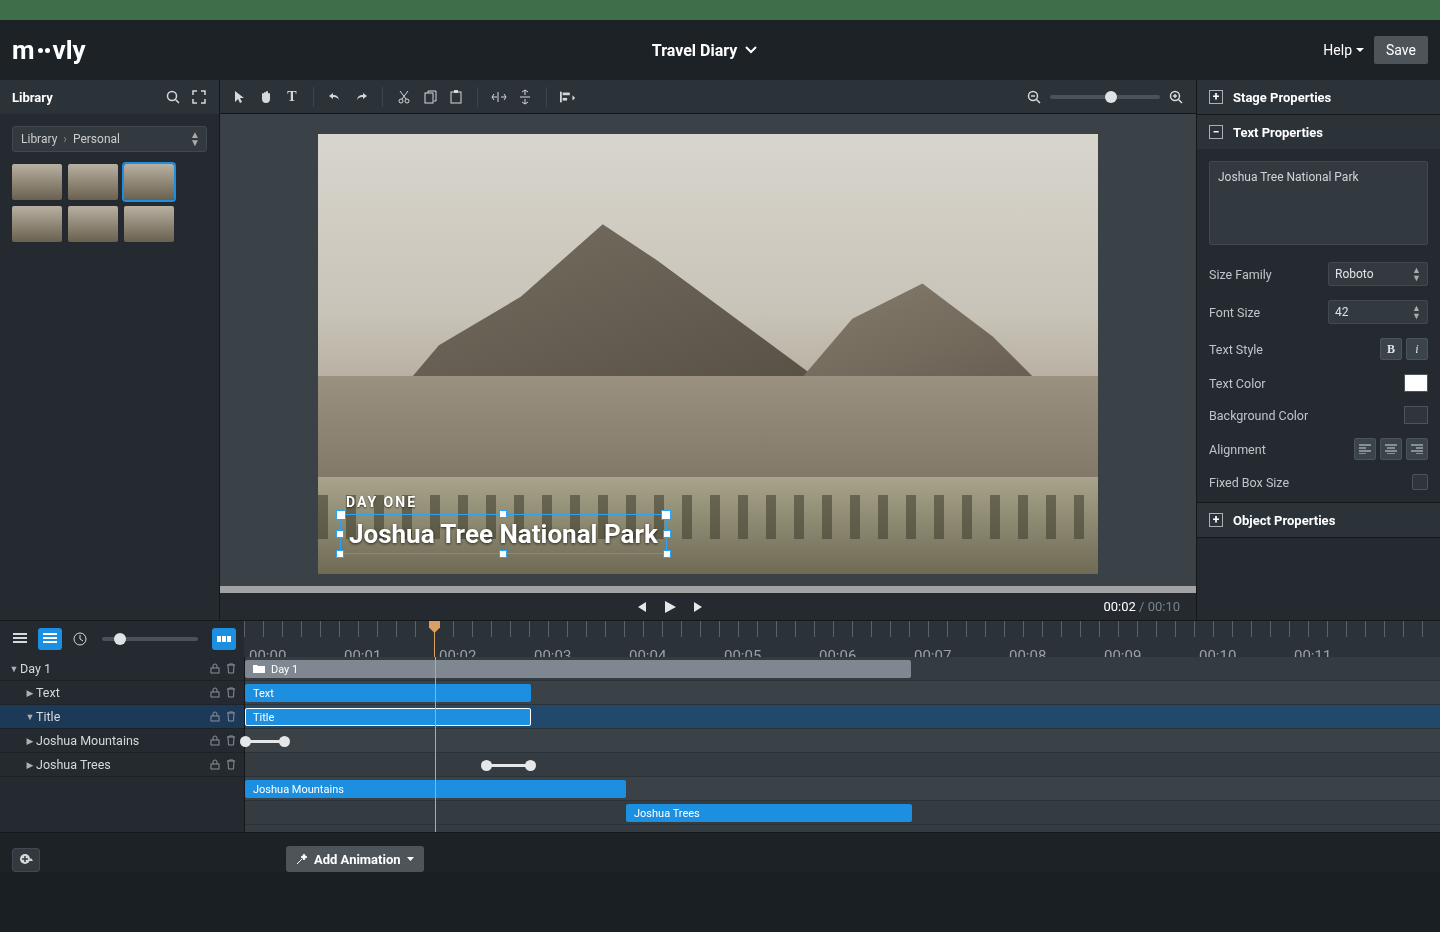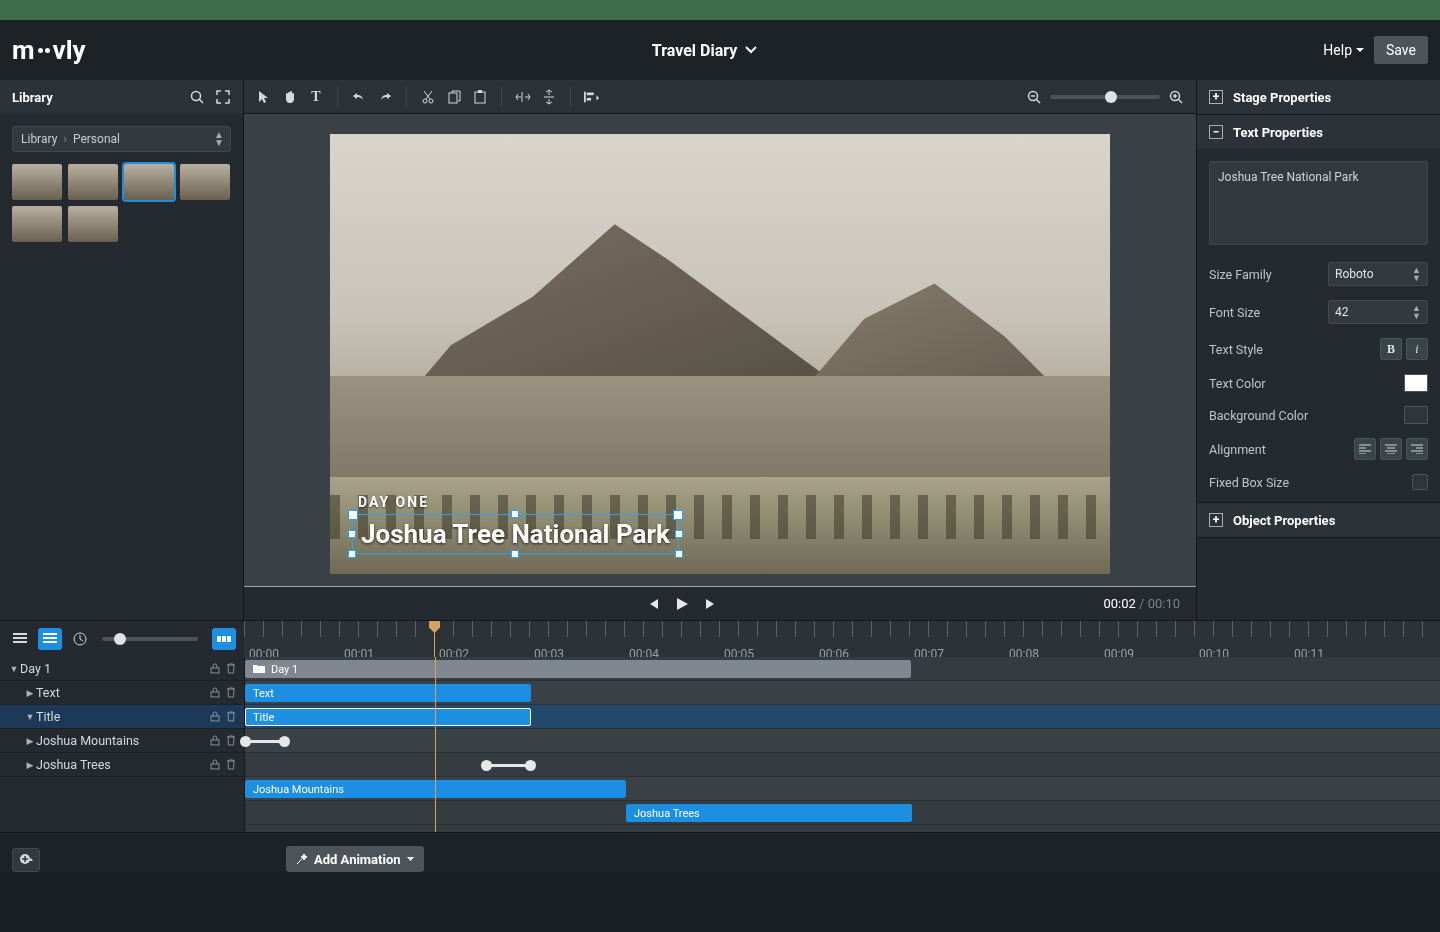--- a/index.html
+++ b/index.html
@@ -12,21 +12,21 @@
 .logo .dots { display:inline-flex; gap:2px; margin:0 1px;}
 .logo .dot { width:5px; height:5px; border-radius:50%; background:#fff; }
 .titlebar .spacer { flex: 1; }
 .proj { font-size: 16px; font-weight: 700; color: #fff; display:flex; align-items:center; gap:8px; }
 .help { margin-left: auto; margin-right: 10px; color: #fff; font-size:14px; display:flex; align-items:center; gap:4px;}
 .savebtn { background: #4d555b; color: #fff; padding: 6px 12px; border-radius: 2px; font-size:14px; }
 
 .row1 { height: 540px; display: flex; }
 
 
-.library { width: 244px; background: #242a2f; border-right: 1px solid #14181b; display:flex; flex-direction:column;}
+.library { width: 220px; background: #242a2f; border-right: 1px solid #14181b; display:flex; flex-direction:column;}
 .libhdr { height: 34px; display:flex; align-items:center; padding:0 12px; background:#2b3238; font-weight:700; font-size:13px; color:#fff;}
 .libhdr .sp { flex:1;}
 .breadcrumb { margin:12px 12px 0 12px; height:26px; background:#323a40; border:1px solid #404951; border-radius:3px; display:flex; align-items:center; padding:0 8px; font-size:12px; color:#ccc; position:relative;}
 .breadcrumb .sep { margin:0 6px; color:#888;}
 .breadcrumb .updn { position:absolute; right:6px; font-size:10px; line-height:8px; color:#aaa;}
 .thumbs { padding:12px; display:flex; flex-wrap:wrap; gap:6px;}
 .thumb { width:50px; height:36px; background:linear-gradient(#b8b0a0,#6a6050); border-radius:2px;}
 .thumb.sel { outline:2px solid #1d8fe0;}
 
 
@@ -56,21 +56,21 @@
 .txt-title-box::after { right:-5px; top:-5px;}
 .txt-title-box .h-bl,.txt-title-box .h-br { position:absolute; width:8px; height:8px; background:#fff; border:1px solid #2da3f0; bottom:-5px;}
 .txt-title-box .h-bl{left:-5px;} .txt-title-box .h-br{right:-5px;}
 .txt-title-box .h-ml,.txt-title-box .h-mr,.txt-title-box .h-mt,.txt-title-box .h-mb { position:absolute; width:8px; height:8px; background:#fff; border:1px solid #2da3f0;}
 .txt-title-box .h-ml{left:-5px; top:calc(50% - 4px);} 
 .txt-title-box .h-mr{right:-5px; top:calc(50% - 4px);}
 .txt-title-box .h-mt{left:calc(50% - 4px); top:-5px;}
 .txt-title-box .h-mb{left:calc(50% - 4px); bottom:-5px;}
 .txt-title { color:#fff; font-size:26px; font-weight:700; text-shadow:0 1px 3px rgba(0,0,0,.7);}
 
-.playbar { height:34px; background:#242a2f; border-top:1px solid #a3a3a3; display:flex; align-items:center; padding:0 16px;}
+.playbar { height:34px; background:#242a2f; border-top:7px solid #a3a3a3; display:flex; align-items:center; padding:0 16px;}
 .playbar .sp { flex:1;}
 .playctrls { display:flex; gap:14px; align-items:center;}
 .pico { color:#e5e7e9; font-size:16px;}
 .timecode { font-size:13px;}
 .timecode .cur { color:#fff;}
 .timecode .tot { color:#7a8289;}
 
 
 .inspector { width:244px; background:#242a2f; border-left:1px solid #14181b; padding:0; font-size:13px;}
 .ins-sec { border-bottom:1px solid #14181b;}
@@ -92,21 +92,21 @@
 .timeline { height:252px; display:flex; flex-direction:column; border-top:1px solid #14181b;}
 .tl-top { height:36px; display:flex;}
 .tl-left { width:244px; background:#242a2f; display:flex; align-items:center; padding:0 8px; gap:6px;}
 .tl-viewbtn { width:24px; height:22px; border-radius:3px; display:flex; align-items:center; justify-content:center;}
 .tl-viewbtn.active { background:#1d8fe0;}
 .tl-slider { flex:1; display:flex; align-items:center; gap:6px; margin:0 8px;}
 .tl-slider .tr { flex:1; height:4px; background:#4a535a; border-radius:2px; position:relative;}
 .tl-slider .kn { position:absolute; left:12%; top:-4px; width:12px; height:12px; border-radius:50%; background:#e0e3e6;}
 .tl-right-ruler { flex:1; background:#2b3238; position:relative; overflow:hidden;}
 .ruler { height:100%; display:flex; position:relative;}
-.rlabel { position:absolute; top:26px; font-size:12px; color:#9aa0a6;}
+.rlabel { position:absolute; top:26px; font-size:15px; color:#9aa0a6;}
 .ticks { position:absolute; top:0; left:0; right:0; height:16px;}
 .ticks::before { content:''; position:absolute; inset:0; background:repeating-linear-gradient(90deg, #5a6269 0 1px, transparent 1px 19px); }
 
 .playhead { position:absolute; top:0; bottom:-200px; width:1px; background:#d9a066; z-index:5;}
 .playhead::before { content:''; position:absolute; top:-2px; left:-5px; width:11px; height:14px; background:#d9a066; clip-path:polygon(0 0,100% 0,100% 60%,50% 100%,0 60%);}
 
 .tl-body { flex:1; display:flex; overflow:hidden; position:relative;}
 .tracks-labels { width:244px; background:#242a2f;}
 .track-row { height:24px; display:flex; align-items:center; padding:0 8px; border-bottom:1px solid #1c2226; font-size:12.5px;}
 .track-row.selected { background:#1c3a58;}

